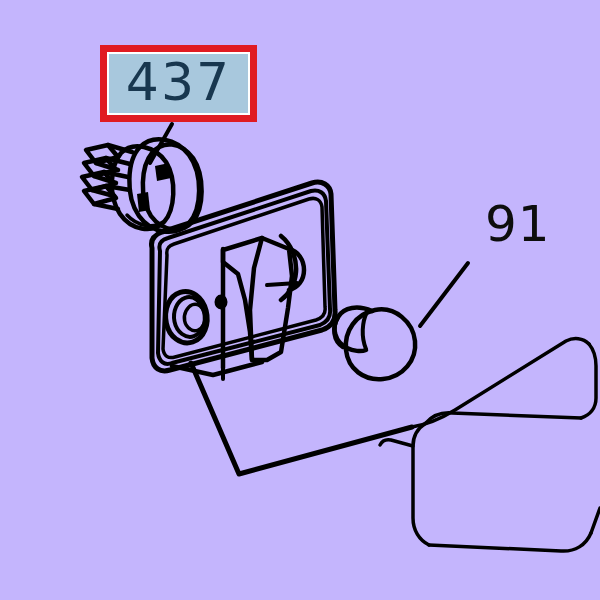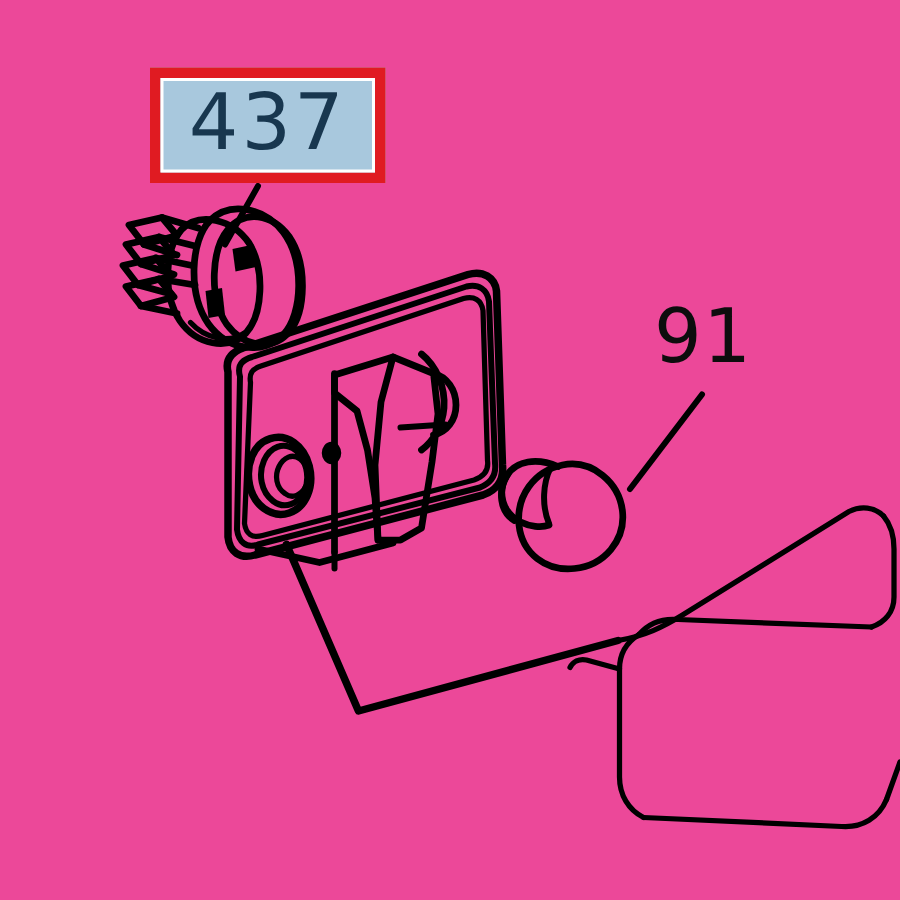--- a/index.html
+++ b/index.html
@@ -8,21 +8,21 @@
     padding: 0;
     background: #ffffff;
   }
   body {
     font-family: "Liberation Sans", sans-serif;
   }
   #stage {
     position: relative;
     width: 600px;
     height: 600px;
-    background: #ec4899;
+    background: #c4b5fd;
     overflow: hidden;
   }
   #artwork {
     position: absolute;
     left: 0;
     top: 0;
     width: 600px;
     height: 600px;
   }
   
@@ -54,21 +54,21 @@
   }
   .plain-label {
     position: absolute;
     font-family: "DejaVu Sans", sans-serif;
     color: #0d0d0d;
     line-height: 1;
     user-select: none;
     z-index: 4;
   }
   #label-91 {
-    left: 436px;
+    left: 485px;
     top: 199px;
     font-size: 50px;
     letter-spacing: 1px;
   }
   #label-nss {
     left: 160px;
     top: 489px;
     font-size: 52px;
     letter-spacing: 1px;
   }

